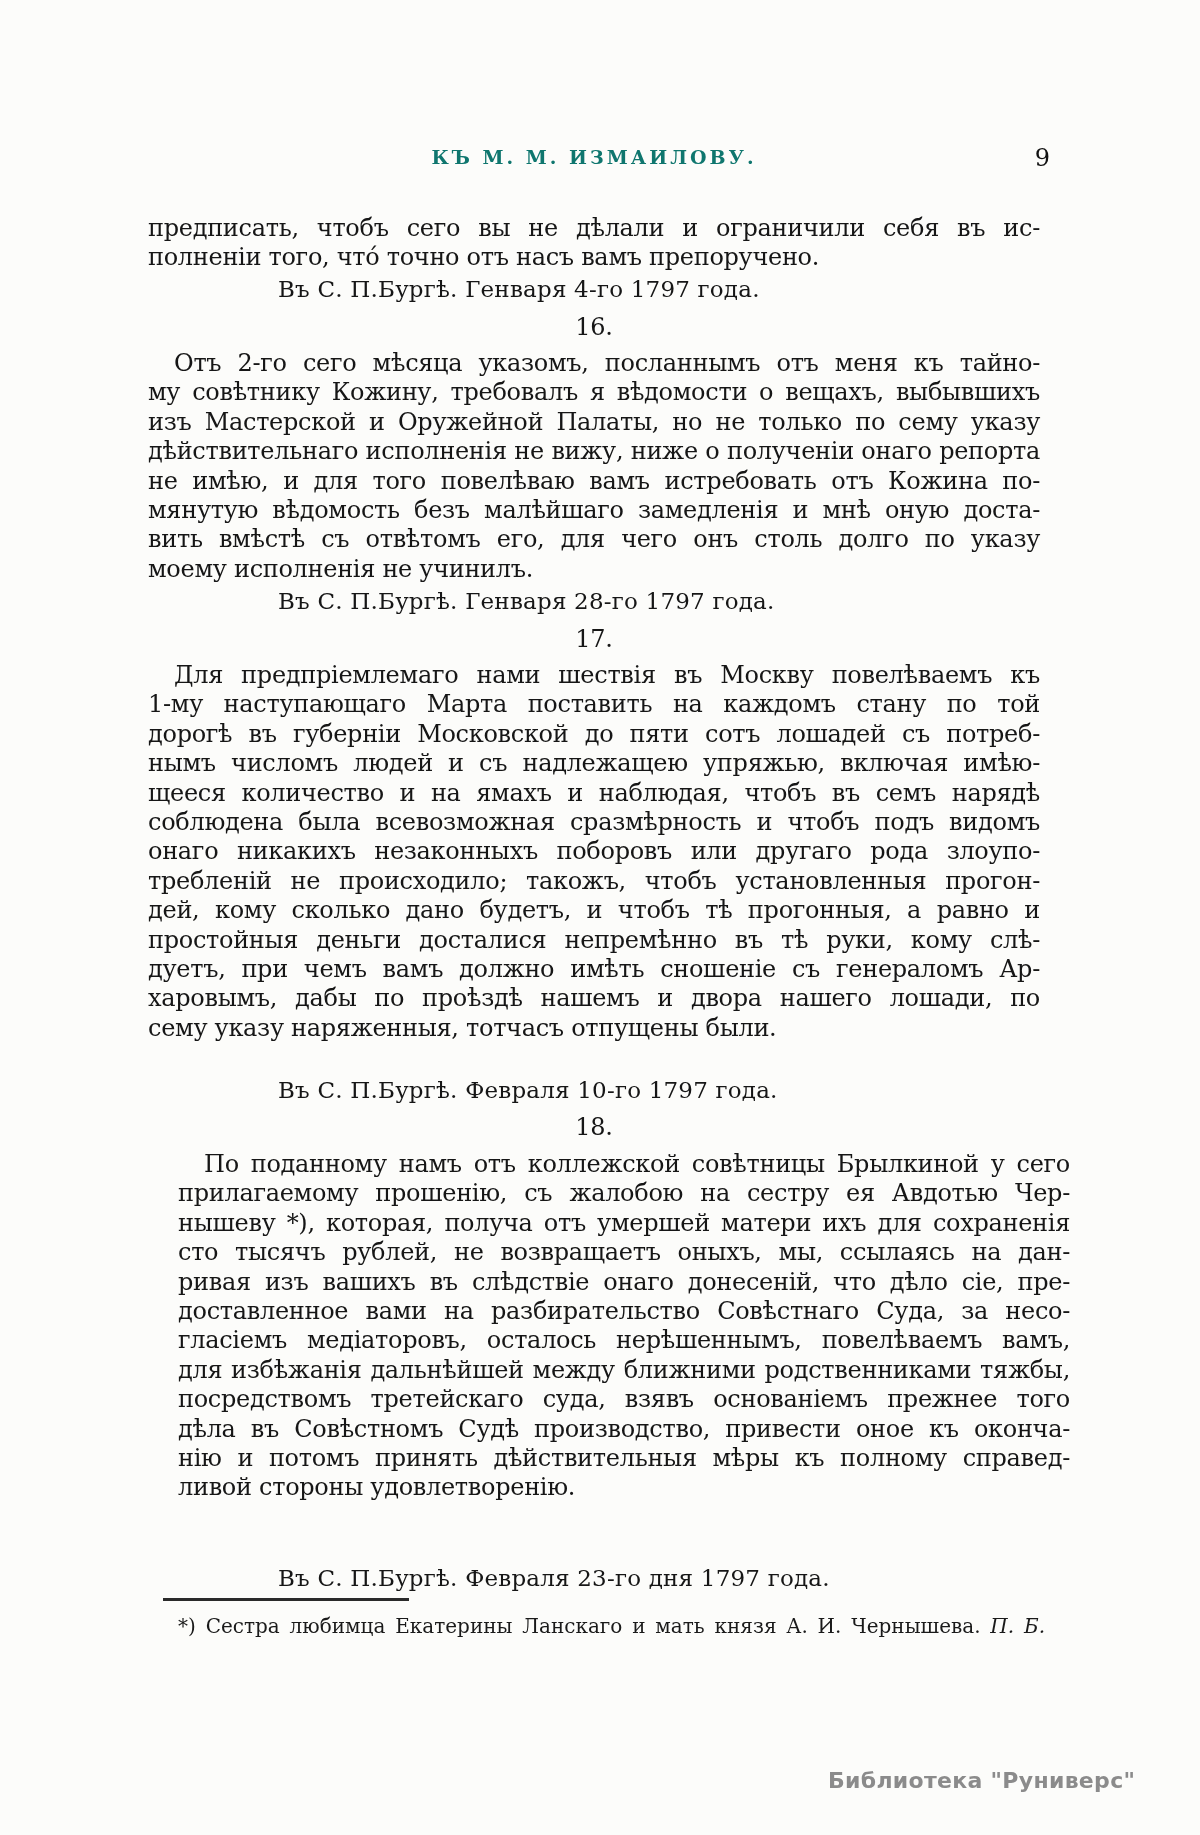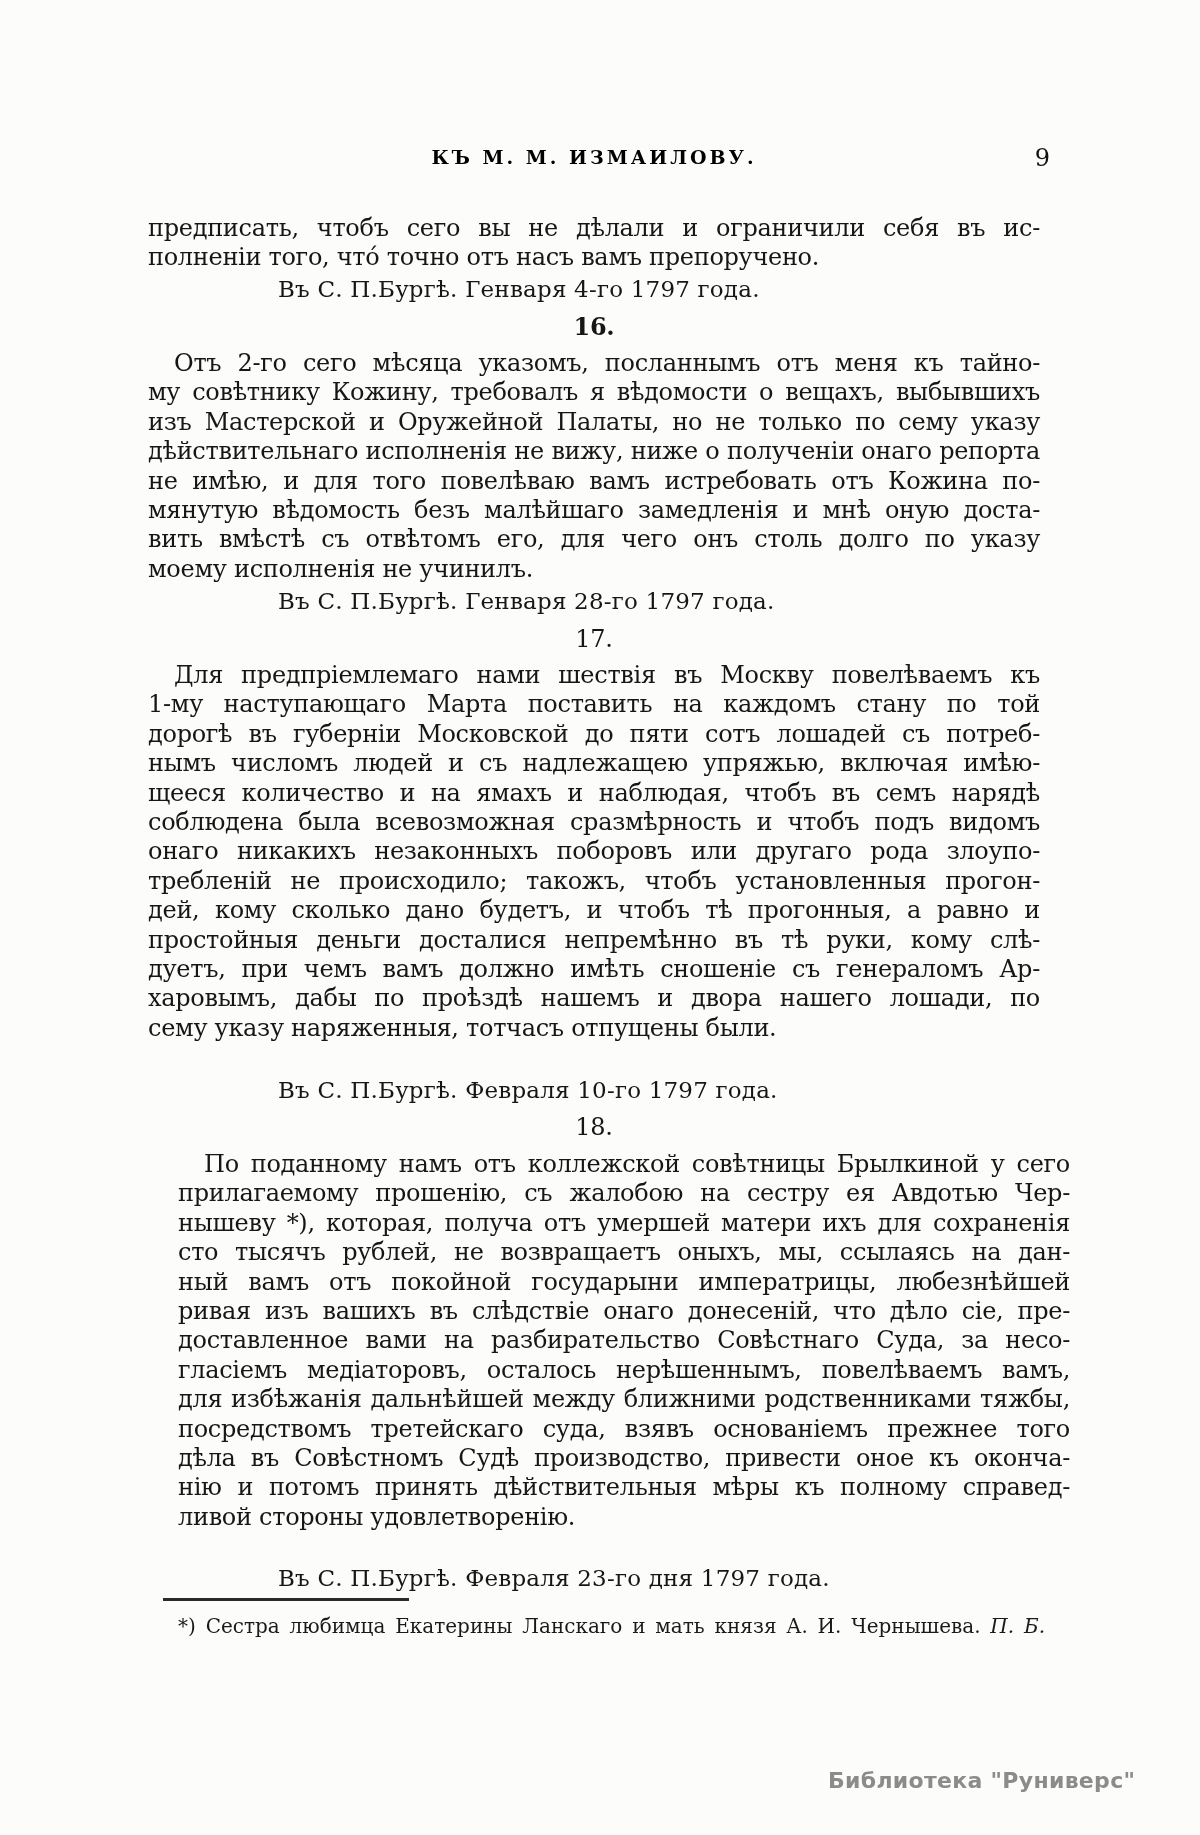--- a/index.html
+++ b/index.html
@@ -16,21 +16,21 @@
     overflow: hidden;
   }
   
   .running-title {
     position: absolute;
     top: 146px; left: 148px; width: 892px;
     text-align: center;
     font-size: 19px;
     font-weight: bold;
     letter-spacing: 3px;
-    color: #000000;
+    color: #0f766e;
   }
   .page-number {
     position: absolute;
     top: 144px; left: 1010px; width: 40px;
     text-align: right;
     font-size: 24px;
     color: #111;
   }
   
   .content {
@@ -98,21 +98,21 @@
   <div class="running-title">КЪ М. М. ИЗМАИЛОВУ.</div>
 
   <div class="page-number">9</div>
 
   <div class="content" id="content">
       <div class="paragraph" style="top: 214px;">
         <div class="line">предписать, чтобъ сего вы не дѣлали и ограничили себя въ ис-</div>
         <div class="line last">полненіи того, что́ точно отъ насъ вамъ препоручено.</div>
       </div>
       <div class="dateline" style="top: 274px;">Въ С. П.Бургѣ. Генваря 4-го 1797 года.</div>
-      <div class="section-number" style="top: 312px; font-weight: bold;">16.</div>
+      <div class="section-number" style="top: 312px;">16.</div>
       <div class="paragraph" style="top: 349px;">
         <div class="line first">Отъ 2-го сего мѣсяца указомъ, посланнымъ отъ меня къ тайно-</div>
         <div class="line">му совѣтнику Кожину, требовалъ я вѣдомости о вещахъ, выбывшихъ</div>
         <div class="line">изъ Мастерской и Оружейной Палаты, но не только по сему указу</div>
         <div class="line">дѣйствительнаго исполненія не вижу, ниже о полученіи онаго репорта</div>
         <div class="line">не имѣю, и для того повелѣваю вамъ истребовать отъ Кожина по-</div>
         <div class="line">мянутую вѣдомость безъ малѣйшаго замедленія и мнѣ оную доста-</div>
         <div class="line">вить вмѣстѣ съ отвѣтомъ его, для чего онъ столь долго по указу</div>
         <div class="line last">моему исполненія не учинилъ.</div>
       </div>
@@ -133,21 +133,20 @@
         <div class="line">харовымъ, дабы по проѣздѣ нашемъ и двора нашего лошади, по</div>
         <div class="line last">сему указу наряженныя, тотчасъ отпущены были.</div>
       </div>
       <div class="dateline" style="top: 1075px;">Въ С. П.Бургѣ. Февраля 10-го 1797 года.</div>
       <div class="section-number" style="top: 1112px;">18.</div>
       <div class="paragraph" style="top: 1150px; margin-left: 30px;">
         <div class="line first">По поданному намъ отъ коллежской совѣтницы Брылкиной у сего</div>
         <div class="line">прилагаемому прошенію, съ жалобою на сестру ея Авдотью Чер-</div>
         <div class="line">нышеву *), которая, получа отъ умершей матери ихъ для сохраненія</div>
         <div class="line">сто тысячъ рублей, не возвращаетъ оныхъ, мы, ссылаясь на дан-</div>
-        <div class="line">ный вамъ отъ покойной государыни императрицы, любезнѣйшей</div>
         <div class="line">ривая изъ вашихъ въ слѣдствіе онаго донесеній, что дѣло сіе, пре-</div>
         <div class="line">доставленное вами на разбирательство Совѣстнаго Суда, за несо-</div>
         <div class="line">гласіемъ медіаторовъ, осталось нерѣшеннымъ, повелѣваемъ вамъ,</div>
         <div class="line">для избѣжанія дальнѣйшей между ближними родственниками тяжбы,</div>
         <div class="line">посредствомъ третейскаго суда, взявъ основаніемъ прежнее того</div>
         <div class="line">дѣла въ Совѣстномъ Судѣ производство, привести оное къ оконча-</div>
         <div class="line">нію и потомъ принять дѣйствительныя мѣры къ полному справед-</div>
         <div class="line last">ливой стороны удовлетворенію.</div>
       </div>
       <div class="dateline" style="top: 1563px;">Въ С. П.Бургѣ. Февраля 23-го дня 1797 года.</div>

